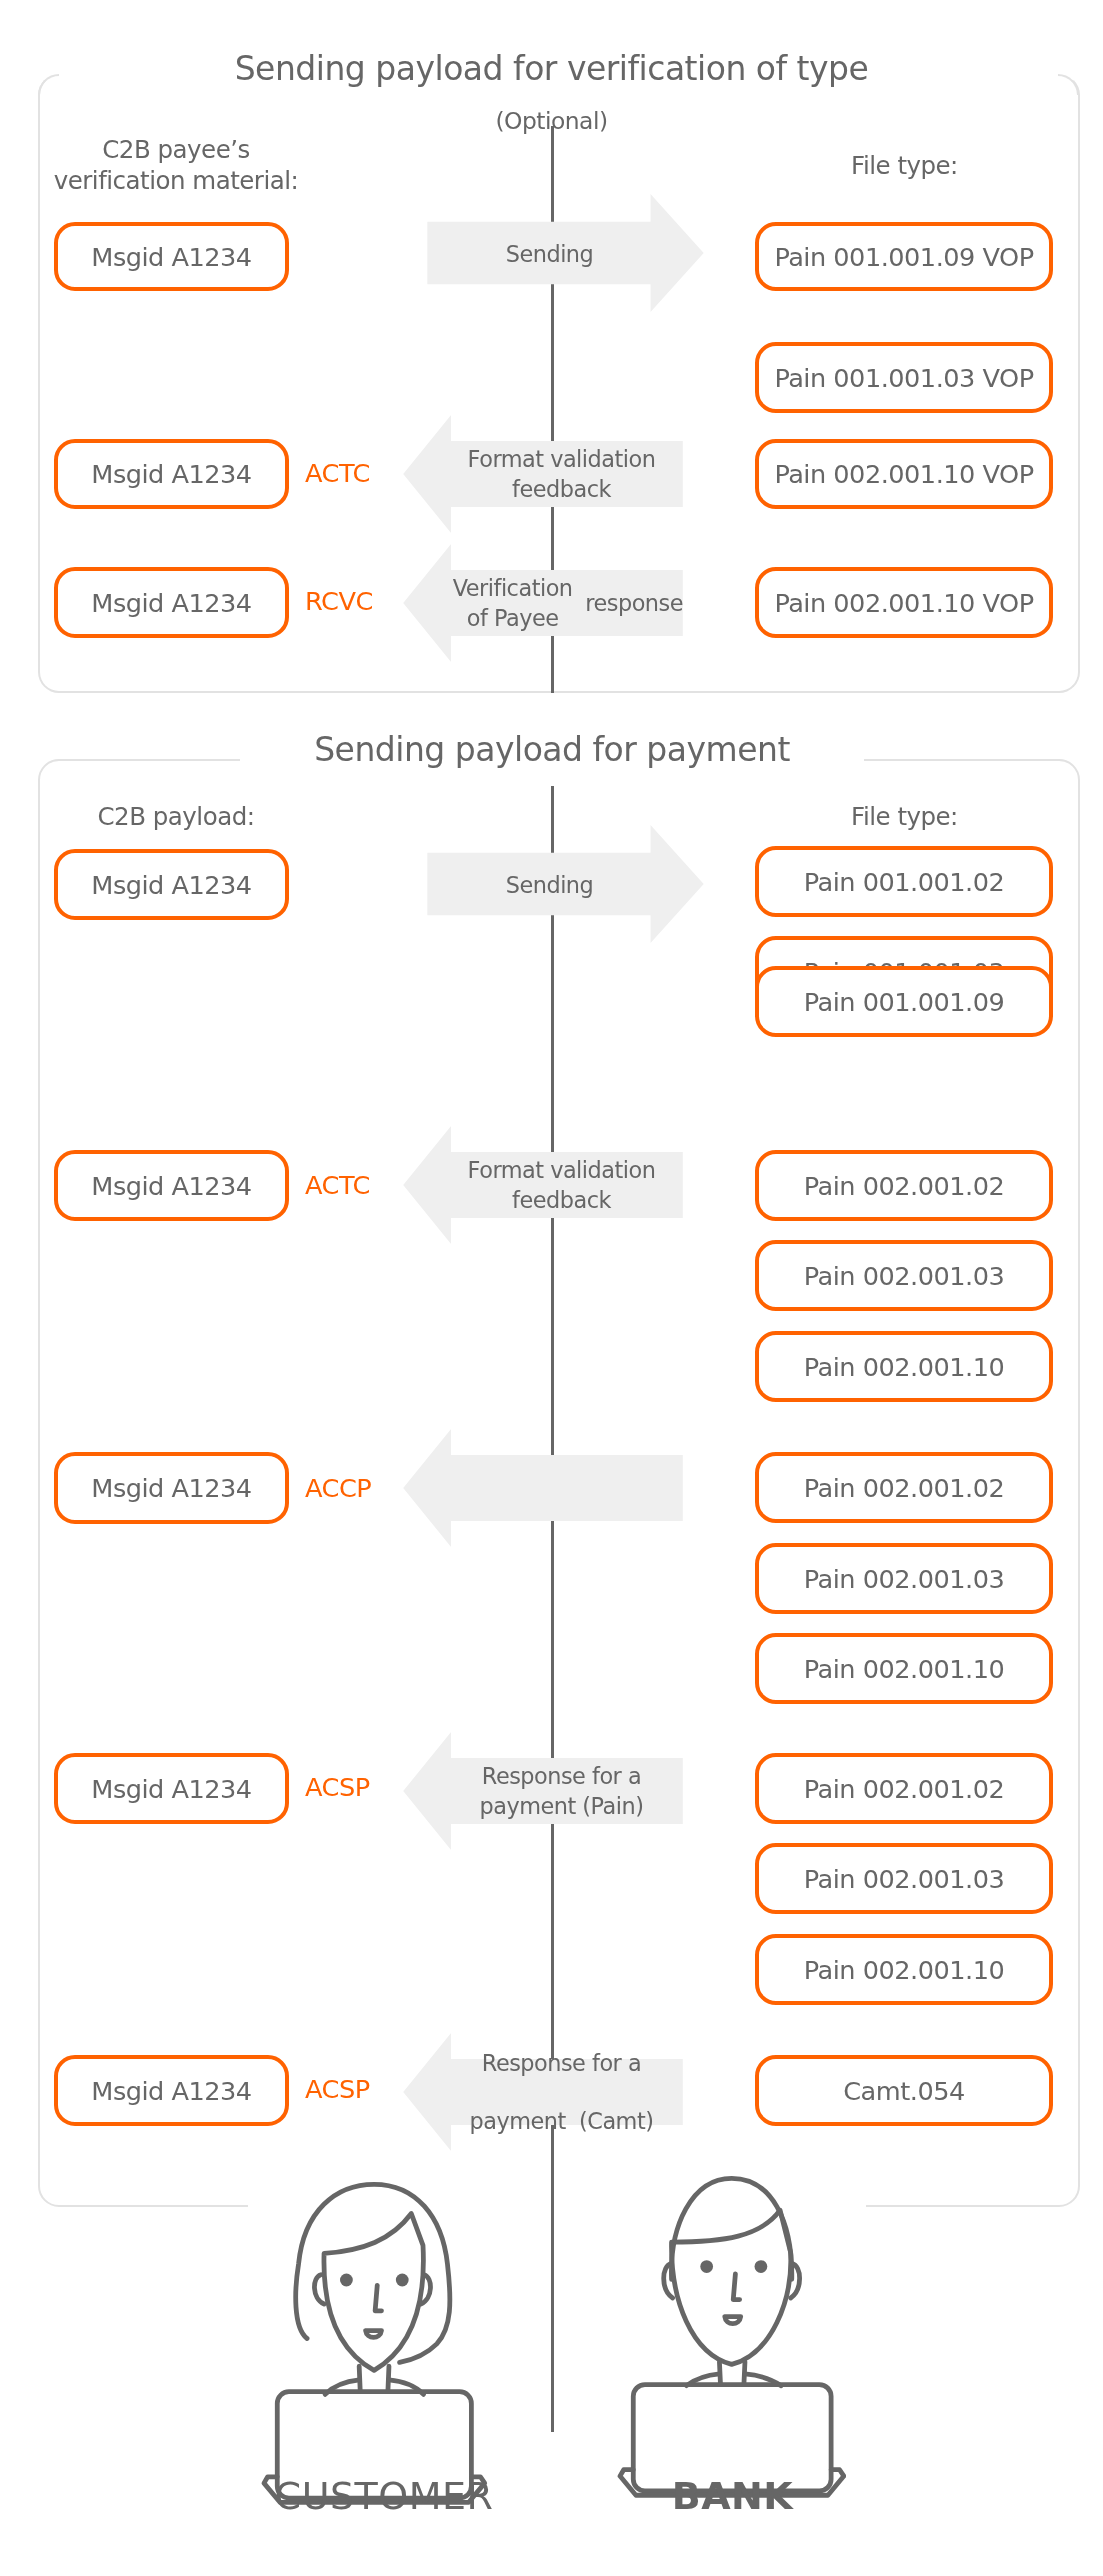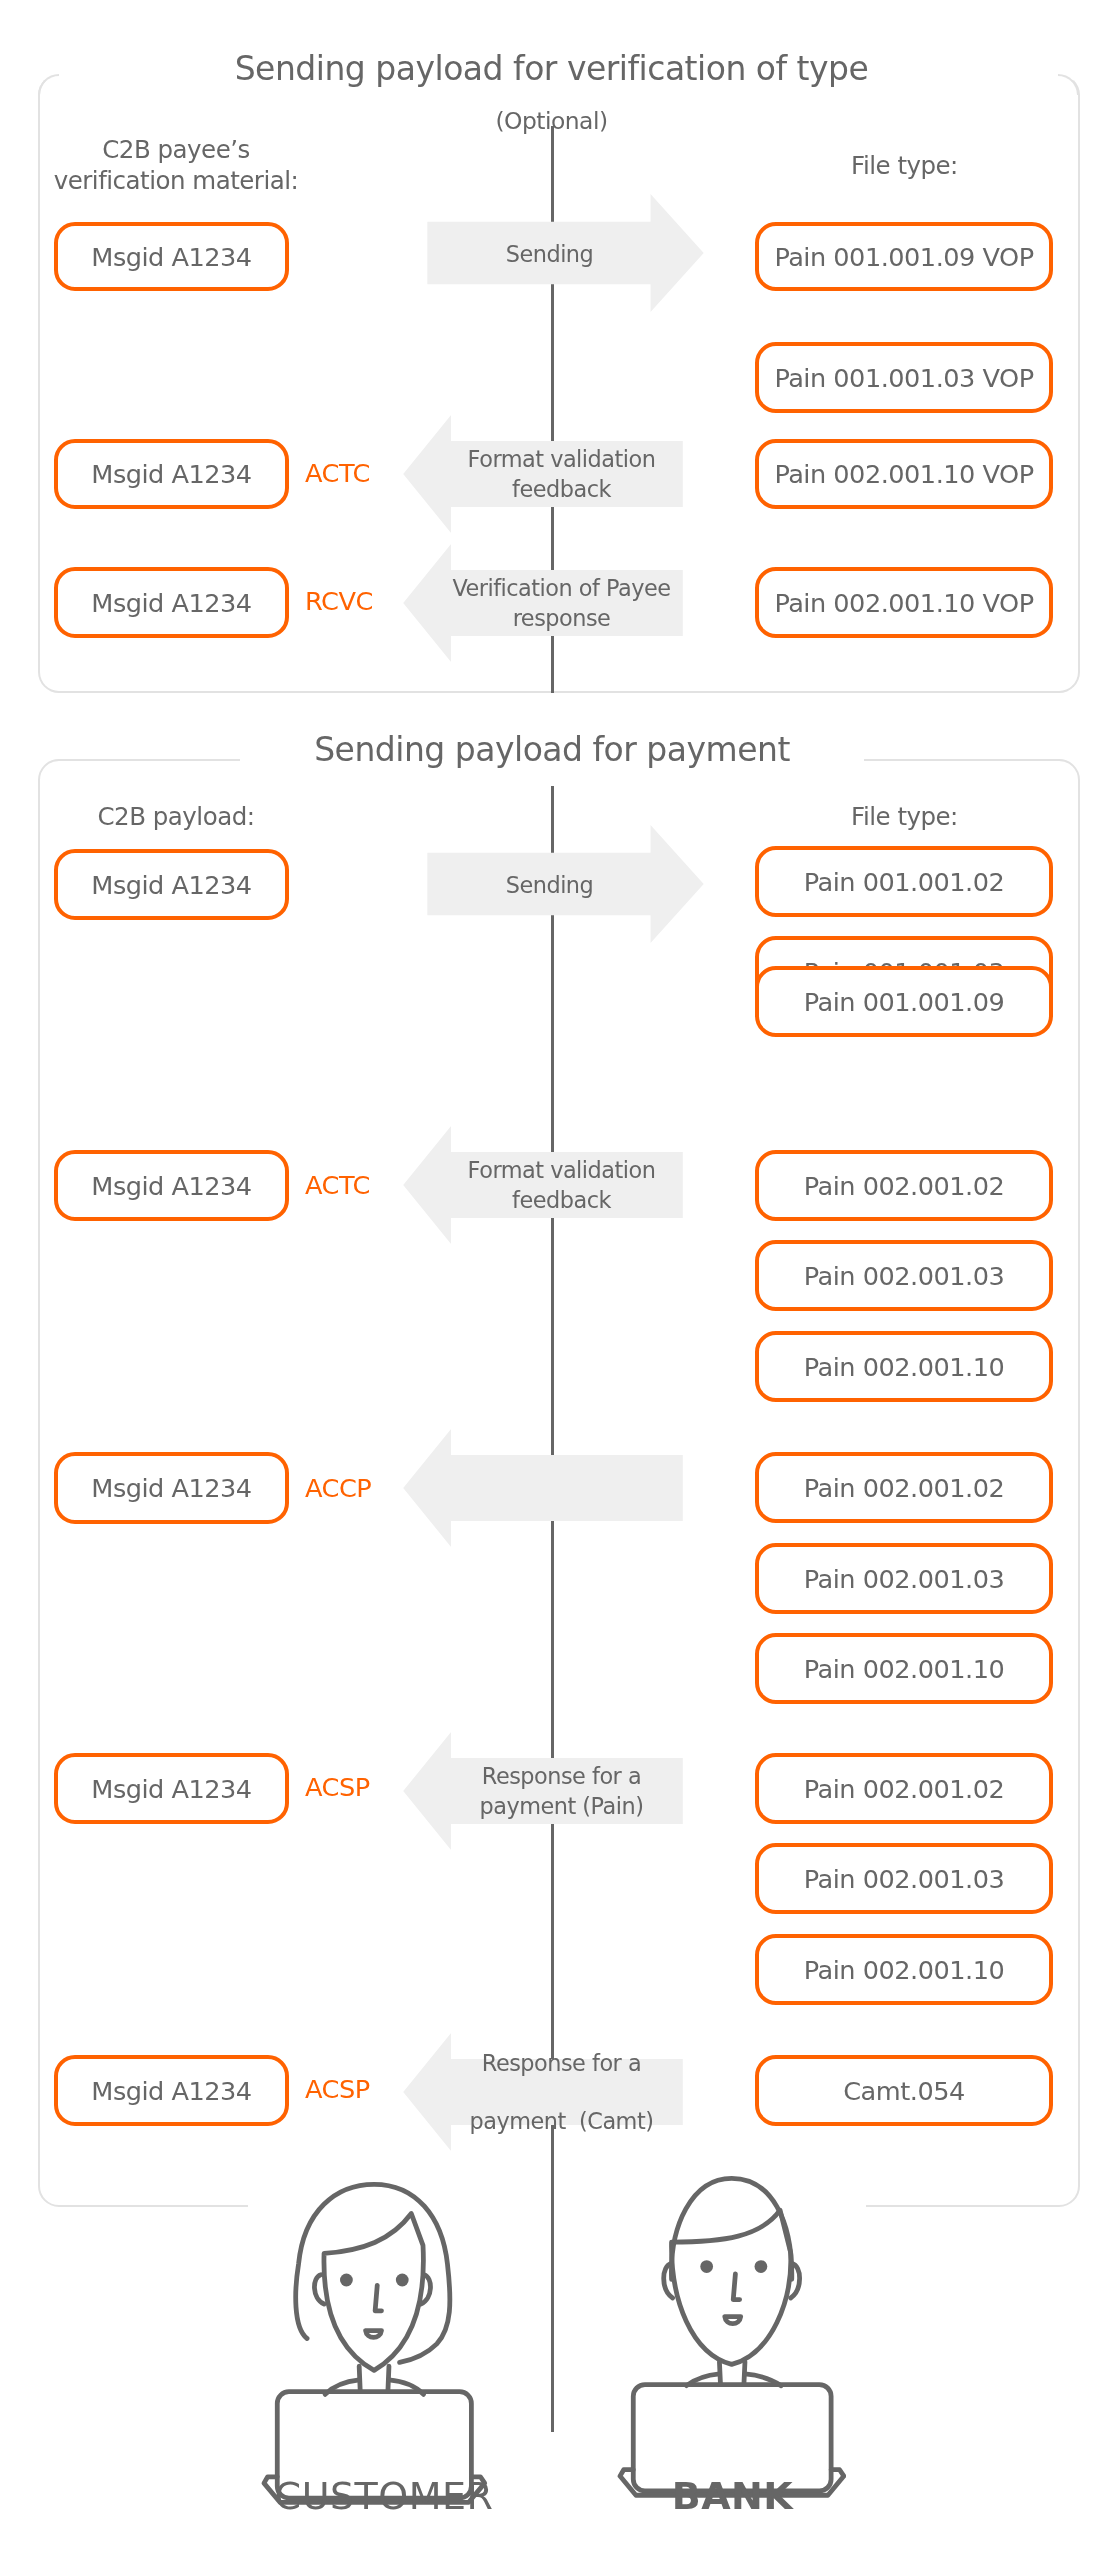--- a/index.html
+++ b/index.html
@@ -64,21 +64,21 @@
   </div>
 </div>
 <div class="box right-box" style="top:439px; height:70px;">Pain 002.001.10 VOP</div>
 
 <div class="box left-box" style="top:567px; height:71px;">Msgid A1234</div>
 <div class="status" style="top:586px;">RCVC</div>
 <div class="arrow" style="left:403px; top:544px; width:280px; height:118px;">
   <svg width="280" height="118" viewBox="0 0 526 222">
       <polygon points="526,49 90,49 90,0 0,111 90,222 90,173 526,173" fill="#efefef"></polygon>
     </svg>
-  <div class="arrow-label" style="left:37px; top:26px; width:243px; height:66px; flex-direction:column;">
+  <div class="arrow-label" style="left:37px; top:26px; width:243px; height:66px; flex-direction:row;">
     <span>Verification of Payee</span>
     <span>response</span>
   </div>
 </div>
 <div class="box right-box" style="top:567px; height:71px;">Pain 002.001.10 VOP</div>
 
 <div class="frame" style="left:38px; top:759px; width:1042px; height:1448px;"></div>
 <div class="abs" style="left:248px; top:2199px; width:618px; height:10.7px; background:#fff;"></div>
 <div class="title-bg section-title" style="left:240px; width:624px; top:730px;">Sending payload for payment</div>
 

